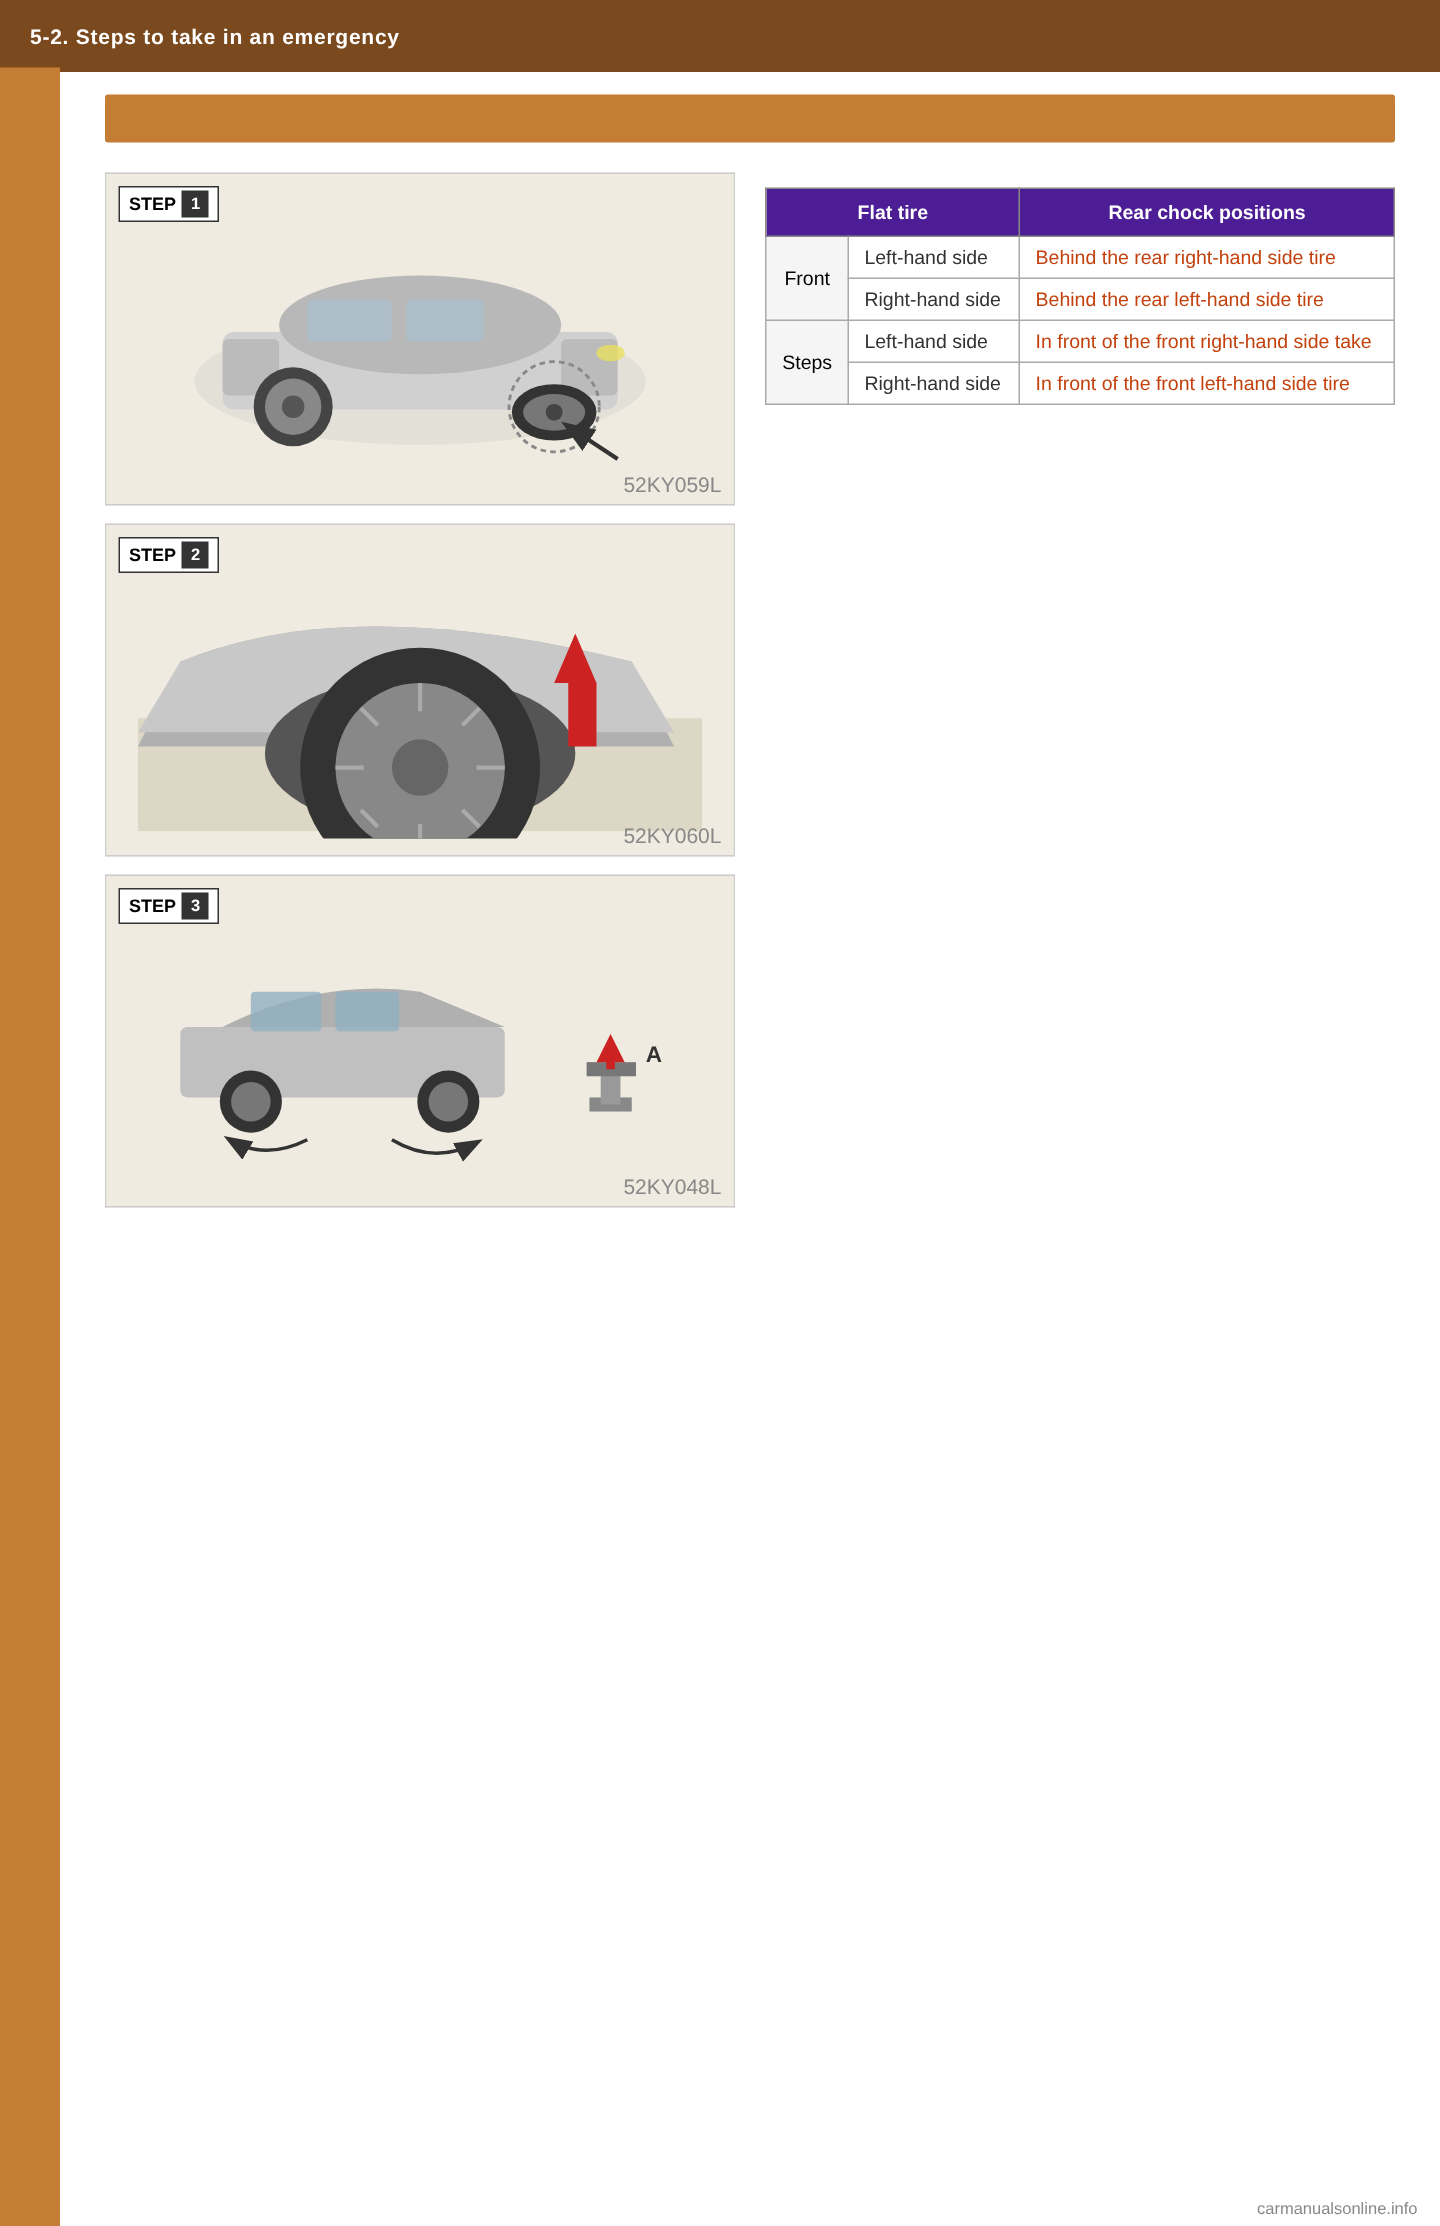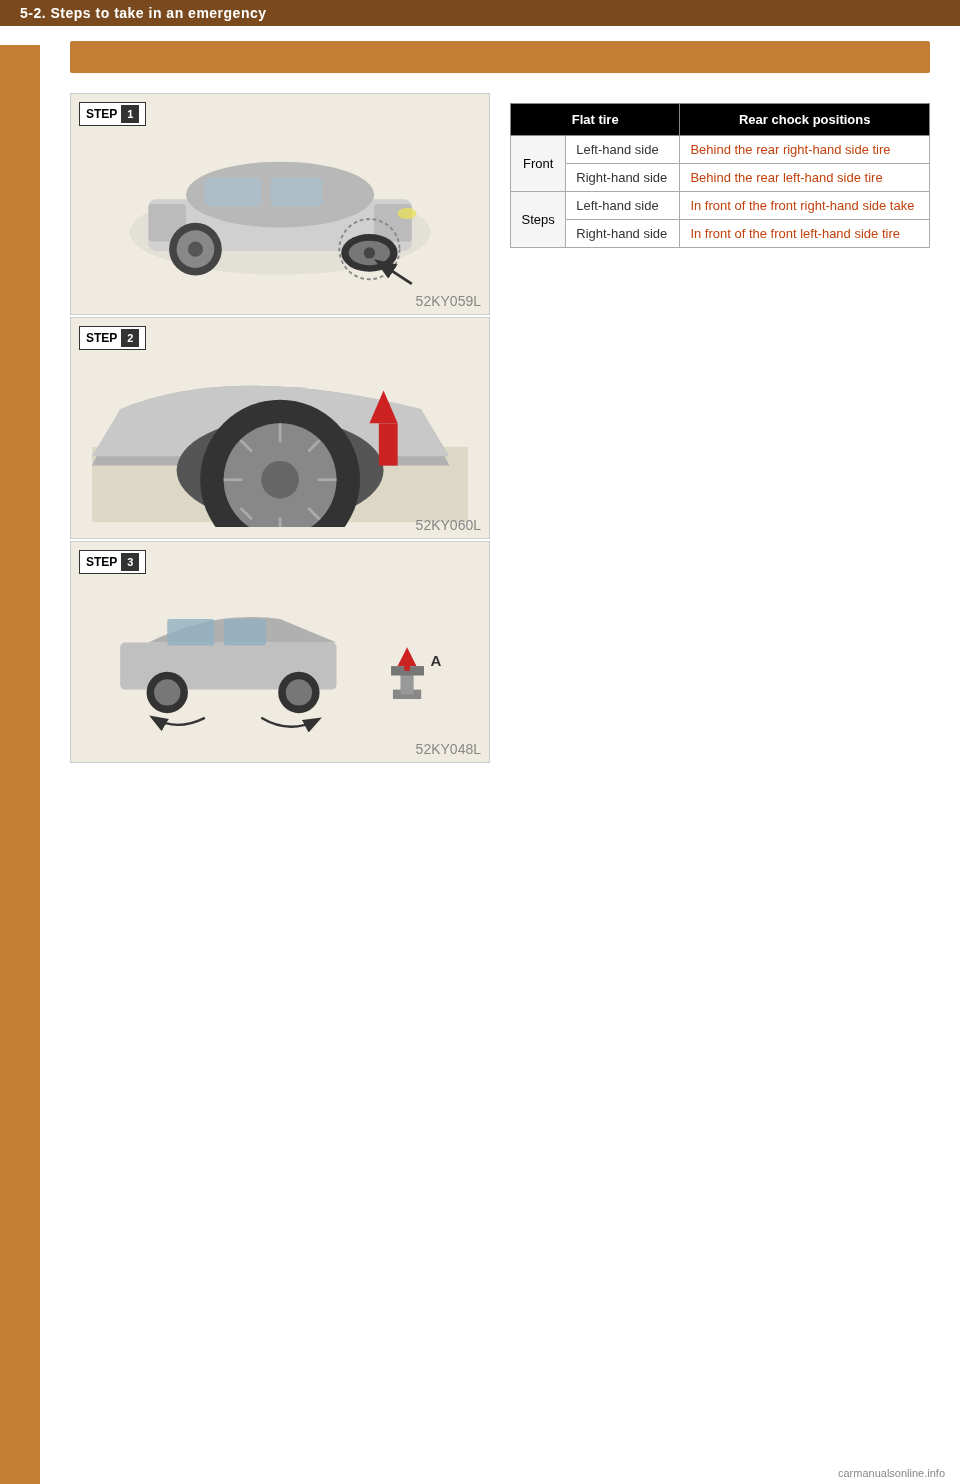--- a/index.html
+++ b/index.html
@@ -9,21 +9,21 @@
       font-family: Arial, sans-serif;
       font-size: 13px;
       background: #fff;
       position: relative;
     }
 
     
     .top-header {
       background: #7a4a1e;
       color: #fff;
-      padding: 5px 20px;
+      padding: 16px 20px;
       font-size: 14px;
       font-weight: bold;
       letter-spacing: 0.5px;
     }
 
     
     .sidebar {
       position: absolute;
       left: 0;
       top: 45px;
@@ -63,21 +63,21 @@
 
     .right-col {
       flex: 1;
       padding-top: 10px;
     }
 
     
     .step-box {
       background: #f5f0e8;
       border: 1px solid #ccc;
-      margin-bottom: 2px;
+      margin-bottom: 12px;
       position: relative;
     }
 
     .step-label {
       position: absolute;
       top: 8px;
       left: 8px;
       background: #fff;
       border: 1px solid #333;
       padding: 2px 6px;
@@ -130,21 +130,21 @@
     }
 
     
     .chock-table {
       border-collapse: collapse;
       width: 100%;
       font-size: 13px;
     }
 
     .chock-table th {
-      background: #000000;
+      background: #4c1d95;
       color: #fff;
       padding: 8px 10px;
       text-align: center;
       border: 1px solid #888;
     }
 
     .chock-table td {
       padding: 6px 10px;
       border: 1px solid #aaa;
       vertical-align: middle;

